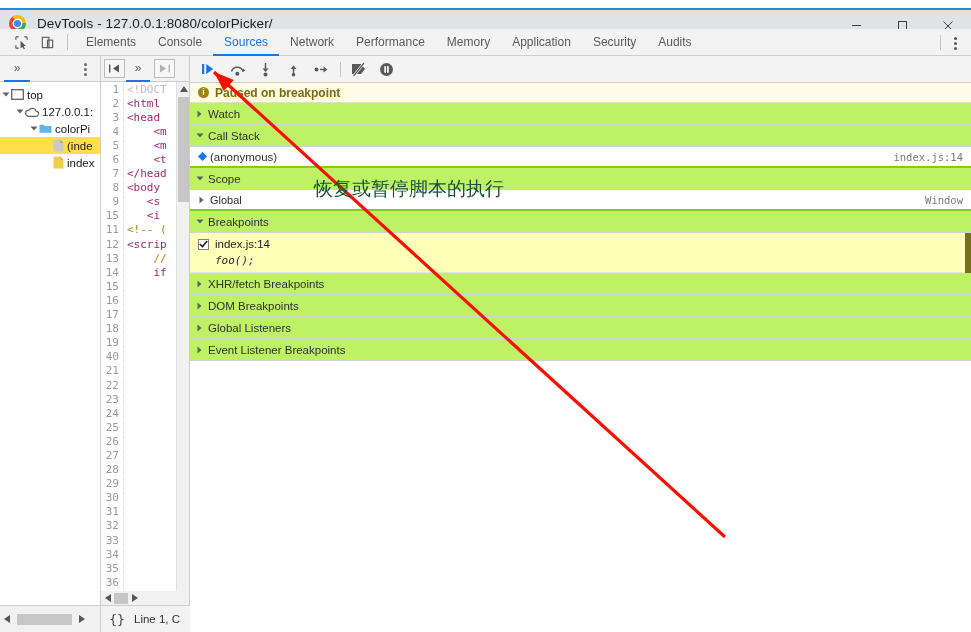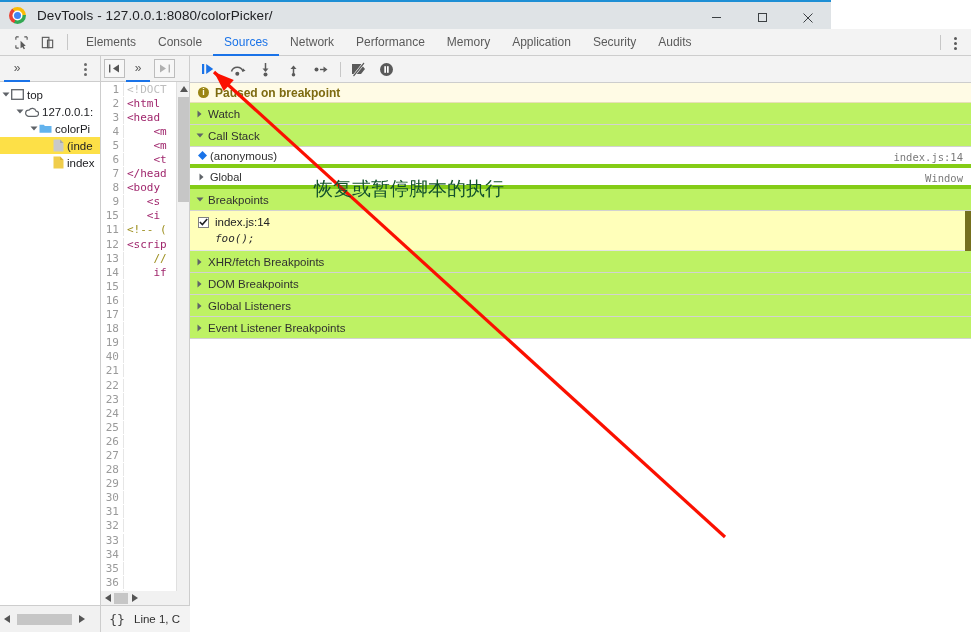--- a/index.html
+++ b/index.html
@@ -11,22 +11,22 @@
     -webkit-font-smoothing: antialiased;
   }
   #app {
     position: relative;
     width: 971px; height: 632px;
     background: #ffffff;
   }
 
   
   .titlebar {
-    position: absolute; left: 0; top: 0;
-    width: 831px; height: 29px;
+    position: absolute; left: 0; top: 8px;
+    width: 971px; height: 29px;
     background: #dfe3e6;
     border-top: 2px solid #1e8fd5;
     box-sizing: border-box;
     display: flex; align-items: center;
   }
   .chrome-logo {
     width: 17px; height: 17px; margin-left: 9px;
     border-radius: 50%;
     position: relative;
     background:
@@ -288,21 +288,21 @@
     height: 22px; background: #bef264;
     border-bottom: 1px solid #d2d2d2;
     box-sizing: border-box;
     display: flex; align-items: center;
     padding-left: 6px;
     font-size: 11.5px; color: #303030;
   }
   .sec-tri { width: 12px; flex: 0 0 12px; color: #5f6368; display:flex; align-items:center; }
   .row-item {
     height: 21px;
-    border-bottom: 4px solid #84cc16;
+    border-bottom: 2px solid #84cc16;
     box-sizing: border-box;
     display: flex; align-items: center;
     padding-left: 8px;
     font-size: 11.5px; color: #303030;
     position: relative;
     background: #ffffff;
   }
   .row-item .right-val {
     position: absolute; right: 8px; top: 0; line-height: 20px;
     color: #7a7a7a; font-size: 11px;
@@ -698,20 +698,28 @@
     <div class="row-item">
       <span class="callstack-marker">
         <svg width="9" height="9" viewBox="0 0 9 9">
             <path d="M4.5 0l4.5 4.5L4.5 9 0 4.5z" fill="#1a73e8"></path>
           </svg>
       </span>
       <span>(anonymous)</span>
       <span class="right-val mono">index.js:14</span>
     </div>
 
+    <div class="section-head">
+      <span class="sec-tri">
+        <svg width="8" height="7" viewBox="0 0 8 7">
+            <path d="M0.5 1.5h7L4 5.5z" fill="#5f6368"></path>
+          </svg>
+      </span>
+      <span>Scope</span>
+    </div>
     <div class="row-item">
       <span class="sec-tri">
         <svg width="7" height="8" viewBox="0 0 7 8">
             <path d="M1.5 0.5l4 3.5-4 3.5z" fill="#5f6368"></path>
           </svg>
       </span>
       <span class="scope-global">Global</span>
       <span class="right-val mono">Window</span>
     </div>
 

